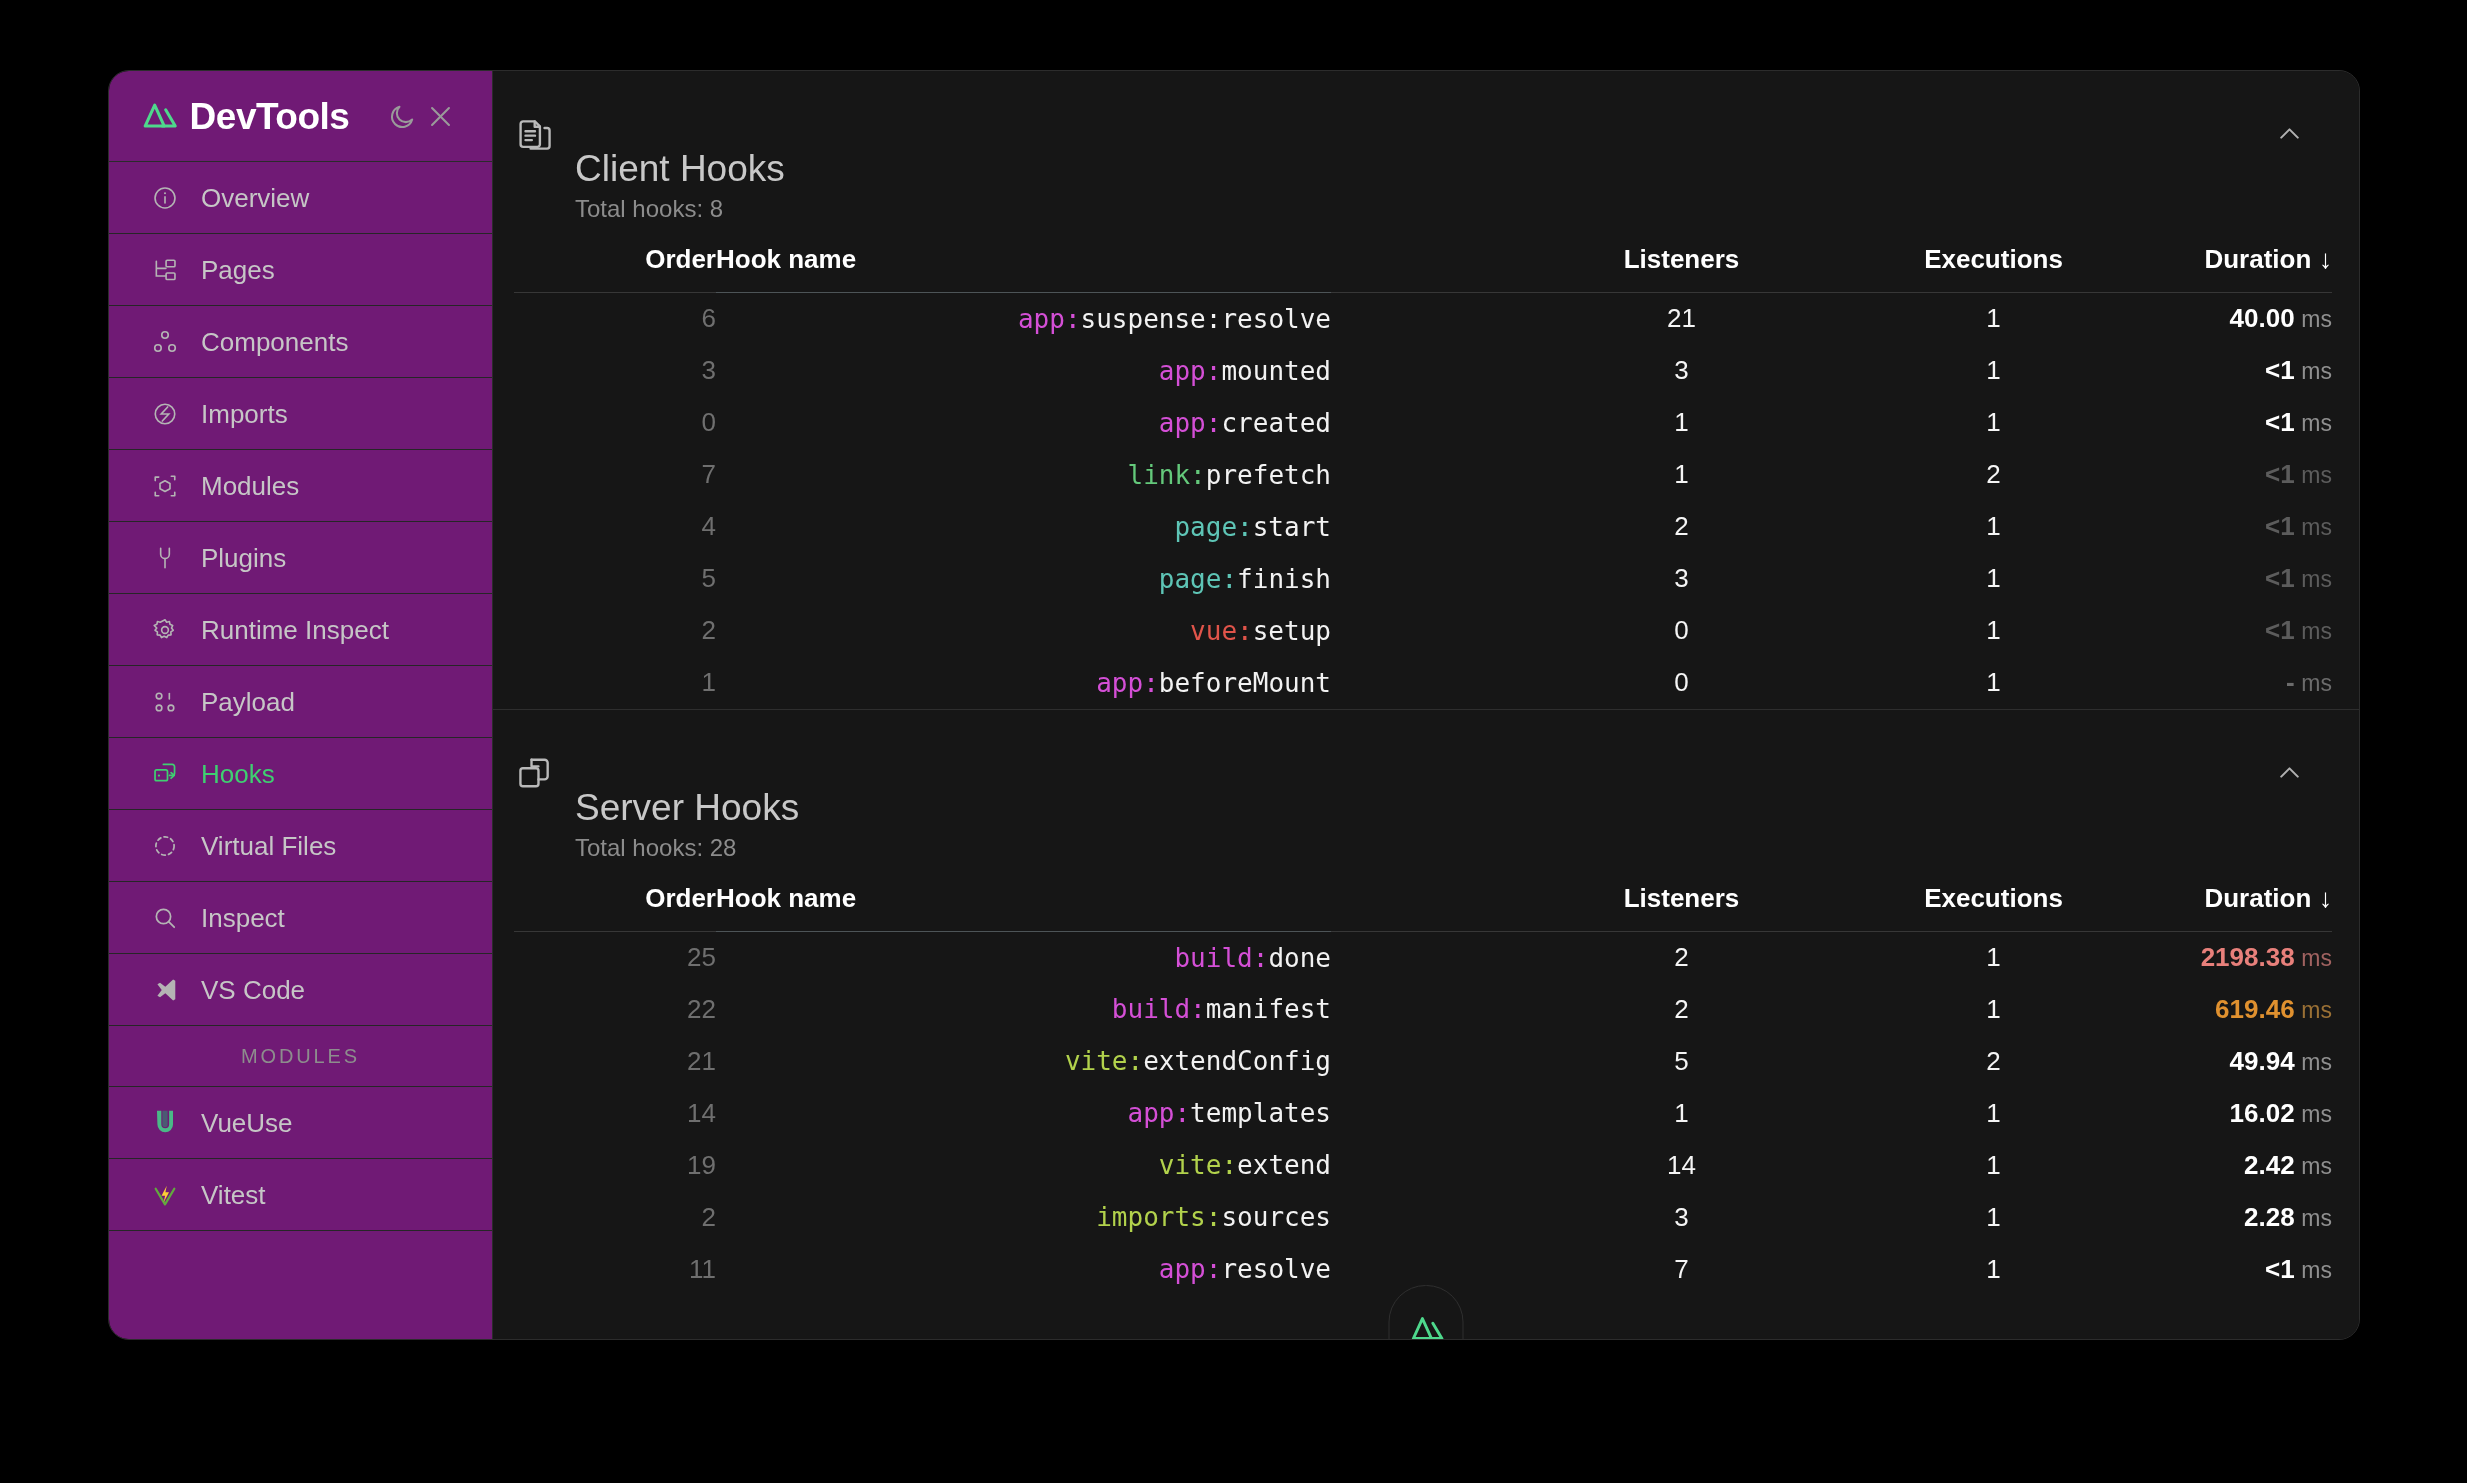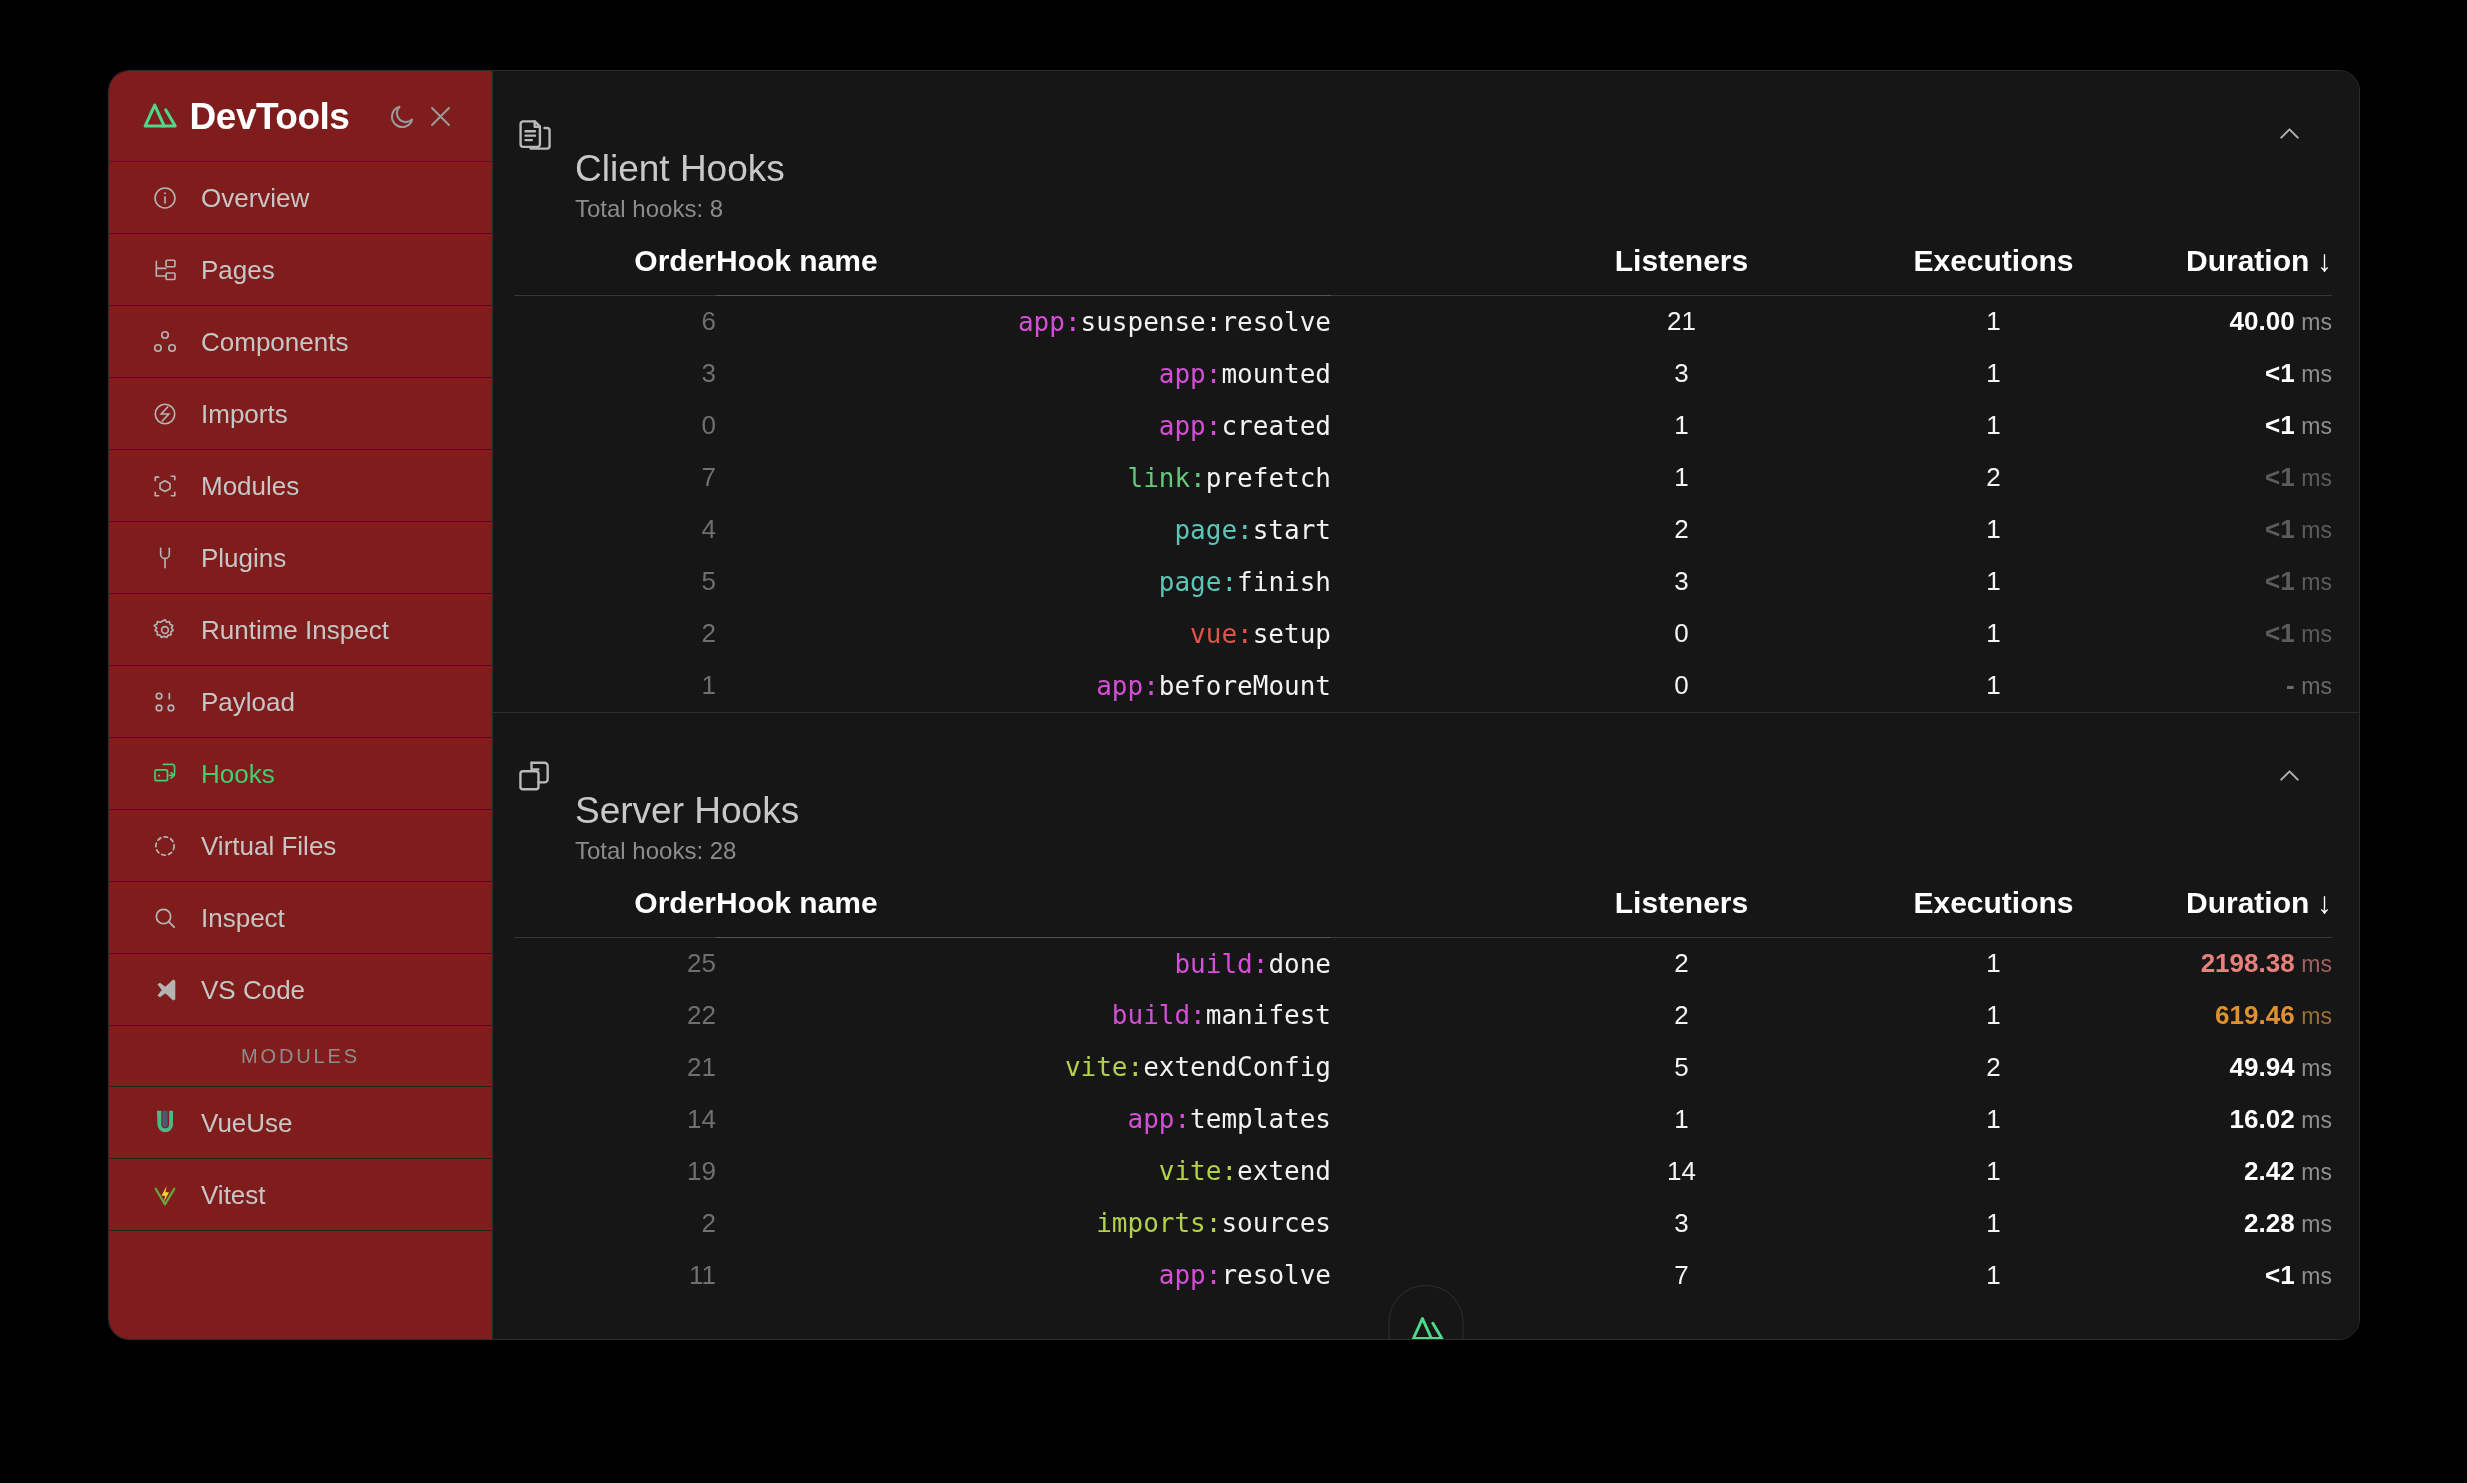--- a/index.html
+++ b/index.html
@@ -23,21 +23,21 @@
     border: 1px solid #2c2c2c;
     border-radius: 21px;
     overflow: hidden;
     display: flex;
   }
 
   
   #sidebar {
     width: 384px;
     flex: 0 0 384px;
-    background: #7f1d1d;
+    background: #701a75;
     border-right: 1px solid #2b2b2b;
     border-radius: 19px 0 0 19px;
     display: flex;
     flex-direction: column;
     overflow: hidden;
   }
 
   .sidebar-head {
     height: 91px;
     flex: 0 0 91px;
@@ -153,21 +153,21 @@
   }
   .collapse-btn svg { display: block; }
 
   
   table.hooks {
     width: 100%;
     border-collapse: collapse;
     table-layout: fixed;
   }
   table.hooks th {
-    font-size: 30px;
+    font-size: 26px;
     font-weight: bold;
     color: #ffffff;
     padding: 0 0 17.3px 0;
     border-bottom: 1.9px solid #373737;
     white-space: nowrap;
   }
   table.hooks th.col-hookname { border-bottom-color: #4d5457; }
 
   th.col-order   { width: 202px;  text-align: right; padding-right: 25px; }
   th.col-hookname{ width: 615px;  text-align: left;  padding-left: 25px; }

